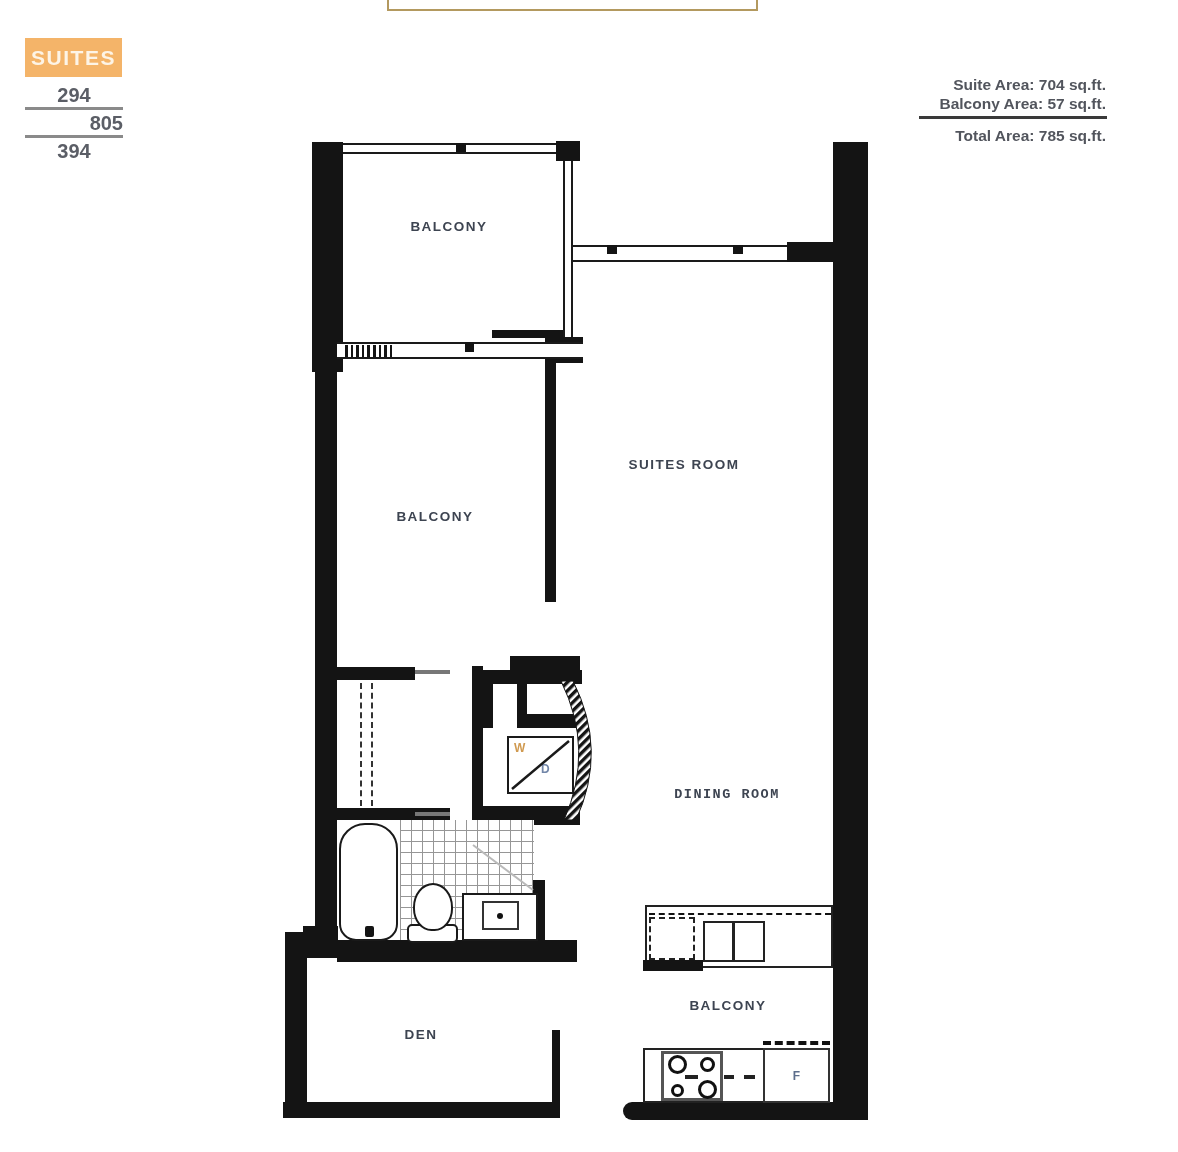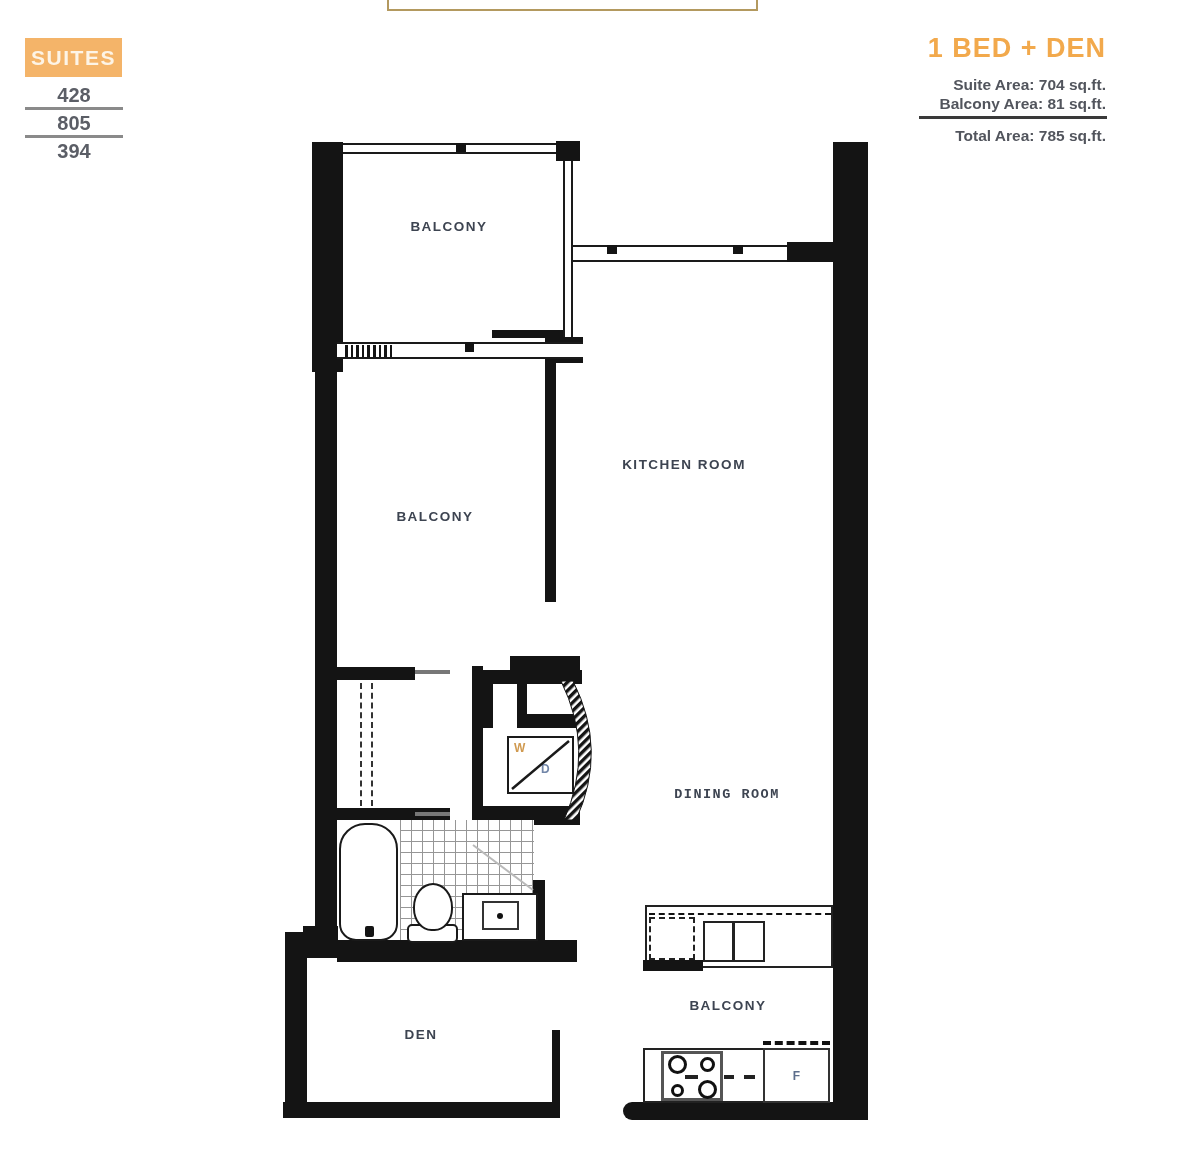--- a/index.html
+++ b/index.html
@@ -39,29 +39,28 @@
   svg{position:absolute;left:0;top:0;pointer-events:none;}
 </style>
 </head>
 <body>
 
 <div id="canvas">
 
   <div id="top-partial-box"></div>
 
   <div id="suites-box">SUITES</div>
-  <div class="suite-num" style="top:84px;">428</div>
+  <div class="suite-num" style="top:84px;">294</div>
   <div class="num-line" style="top:107px;"></div>
-  <div class="suite-num" style="top:112px;">805</div>
+  <div class="suite-num" style="top:112px;text-align:right;">805</div>
   <div class="num-line" style="top:135px;"></div>
   <div class="suite-num" style="top:140px;">394</div>
 
-  <div id="plan-name">1 BED + DEN</div>
   <div class="sum-text" style="top:76px;">Suite Area: 704 sq.ft.</div>
-  <div class="sum-text" style="top:95px;">Balcony Area: 81 sq.ft.</div>
+  <div class="sum-text" style="top:95px;">Balcony Area: 57 sq.ft.</div>
   <div id="sum-divider"></div>
   <div class="sum-text" style="top:127px;">Total Area: 785 sq.ft.</div>
 
   <div class="wall" style="left:312px;top:142px;width:31px;height:230px;"></div>
   <div class="wall" style="left:315px;top:355px;width:22px;height:590px;"></div>
   <div class="wall" style="left:303px;top:926px;width:35px;height:32px;"></div>
   <div class="wall" style="left:285px;top:932px;width:22px;height:186px;"></div>
   <div class="wall" style="left:283px;top:1102px;width:277px;height:16px;"></div>
   <div class="wall" style="left:552px;top:1030px;width:8px;height:88px;"></div>
   <div class="wall" style="left:623px;top:1102px;width:245px;height:18px;border-radius:9px 0 0 9px;"></div>
@@ -140,18 +139,18 @@
         <rect width="3.4" height="6" fill="#151515"></rect>
       </pattern>
     </defs>
     <line x1="473" y1="845" x2="533" y2="890" stroke="#b9b9b9" stroke-width="2"></line>
     <path d="M 573,681 Q 608,750 576,820 L 564,820 Q 595,750 561,681 Z" fill="url(#hatch)" stroke="#151515" stroke-width="1"></path>
     <line x1="512" y1="789" x2="569" y2="741" stroke="#1a1a1a" stroke-width="2.5"></line>
   </svg>
 
   <div class="room-label" style="left:449px;top:226px;">BALCONY</div>
   <div class="room-label" style="left:435px;top:516px;">BALCONY</div>
-  <div class="room-label" style="left:684px;top:464px;">KITCHEN ROOM</div>
+  <div class="room-label" style="left:684px;top:464px;">SUITES ROOM</div>
   <div class="room-label" style="left:727px;top:794px;font-family:Liberation Mono, monospace;">DINING ROOM</div>
   <div class="room-label" style="left:421px;top:1034px;">DEN</div>
   <div class="room-label" style="left:728px;top:1005px;">BALCONY</div>
 
 </div>
 
 </body></html>

